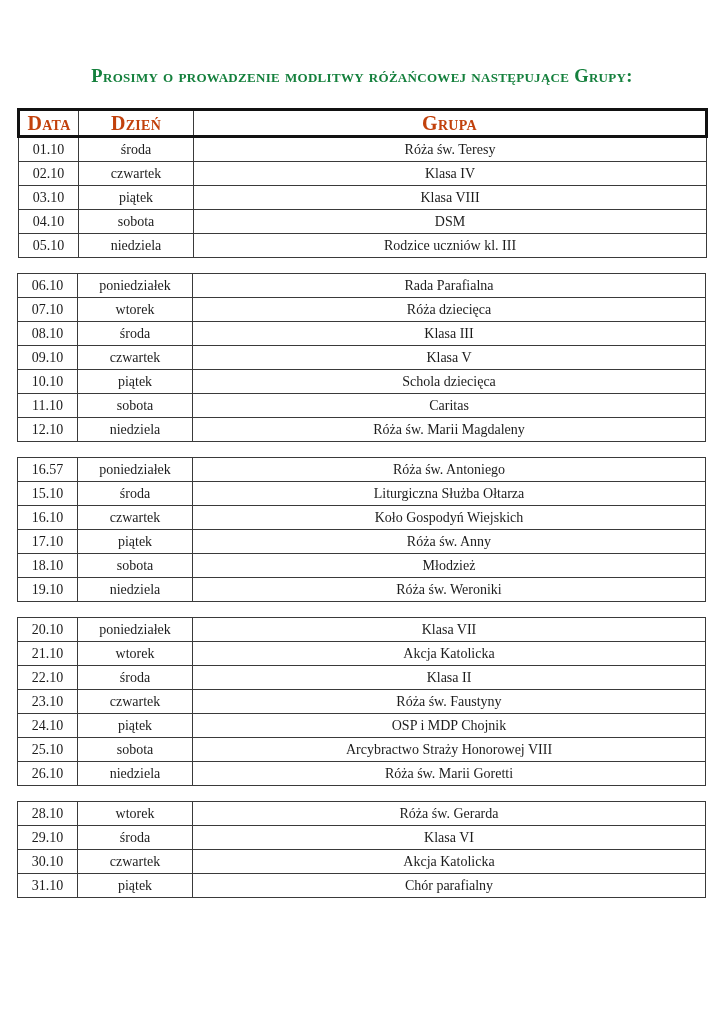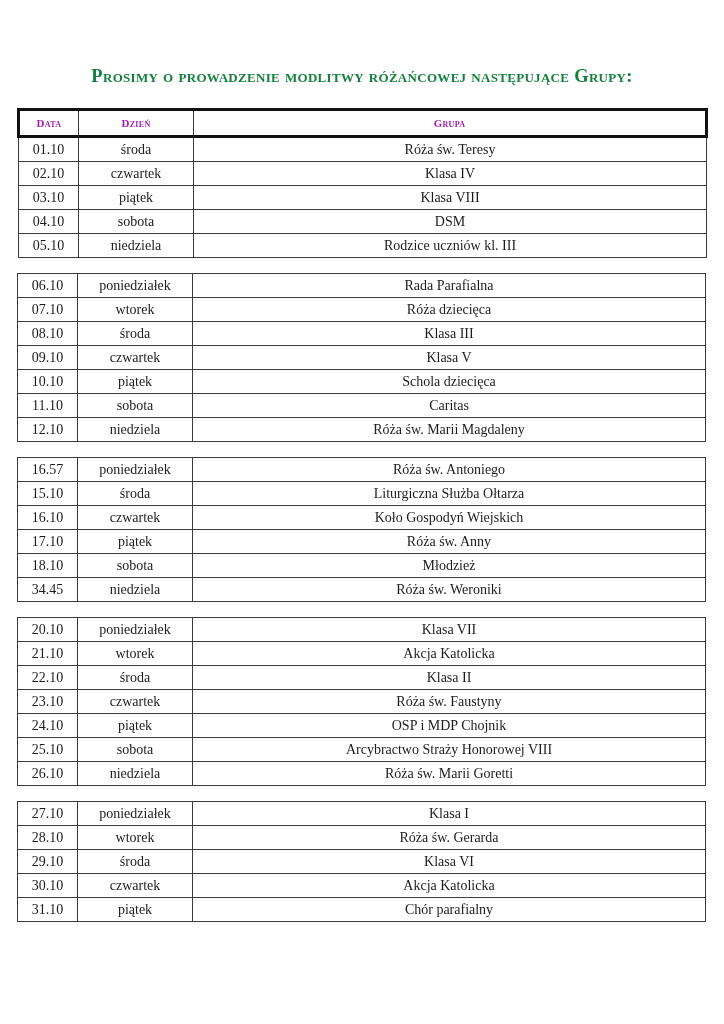--- a/index.html
+++ b/index.html
@@ -49,25 +49,25 @@
     overflow: hidden;
     white-space: nowrap;
   }
   table.block td {
     height: 23px;
     font-size: 14px;
     color: #1c1c1c;
   }
   table.block thead th {
     height: 24px;
-    font-size: 11px;
+    font-size: 20px;
     font-weight: bold;
     font-variant: small-caps;
     letter-spacing: 0.3px;
-    color: #a21caf;
+    color: #c2410c;
     border-top: 3px solid #111;
     border-bottom: 3px solid #111;
   }
   table.block thead th:first-child { border-left: 3px solid #111; }
   table.block thead th:last-child  { border-right: 3px solid #111; }
 </style>
 </head>
 <body>
 
 <div class="page">
@@ -188,21 +188,21 @@
             <td>17.10</td>
             <td>piątek</td>
             <td>Róża św. Anny</td>
           </tr>
           <tr>
             <td>18.10</td>
             <td>sobota</td>
             <td>Młodzież</td>
           </tr>
           <tr>
-            <td>34.45</td>
+            <td>19.10</td>
             <td>niedziela</td>
             <td>Róża św. Weroniki</td>
           </tr>
         </tbody>
     </table>
 
     <table class="block">
       <colgroup>
           <col class="c-date">
           <col class="c-day">
@@ -248,25 +248,20 @@
     </table>
 
     <table class="block">
       <colgroup>
           <col class="c-date">
           <col class="c-day">
           <col class="c-group">
         </colgroup>
       <tbody>
           <tr>
-            <td>27.10</td>
-            <td>poniedziałek</td>
-            <td>Klasa I</td>
-          </tr>
-          <tr>
             <td>28.10</td>
             <td>wtorek</td>
             <td>Róża św. Gerarda</td>
           </tr>
           <tr>
             <td>29.10</td>
             <td>środa</td>
             <td>Klasa VI</td>
           </tr>
           <tr>

